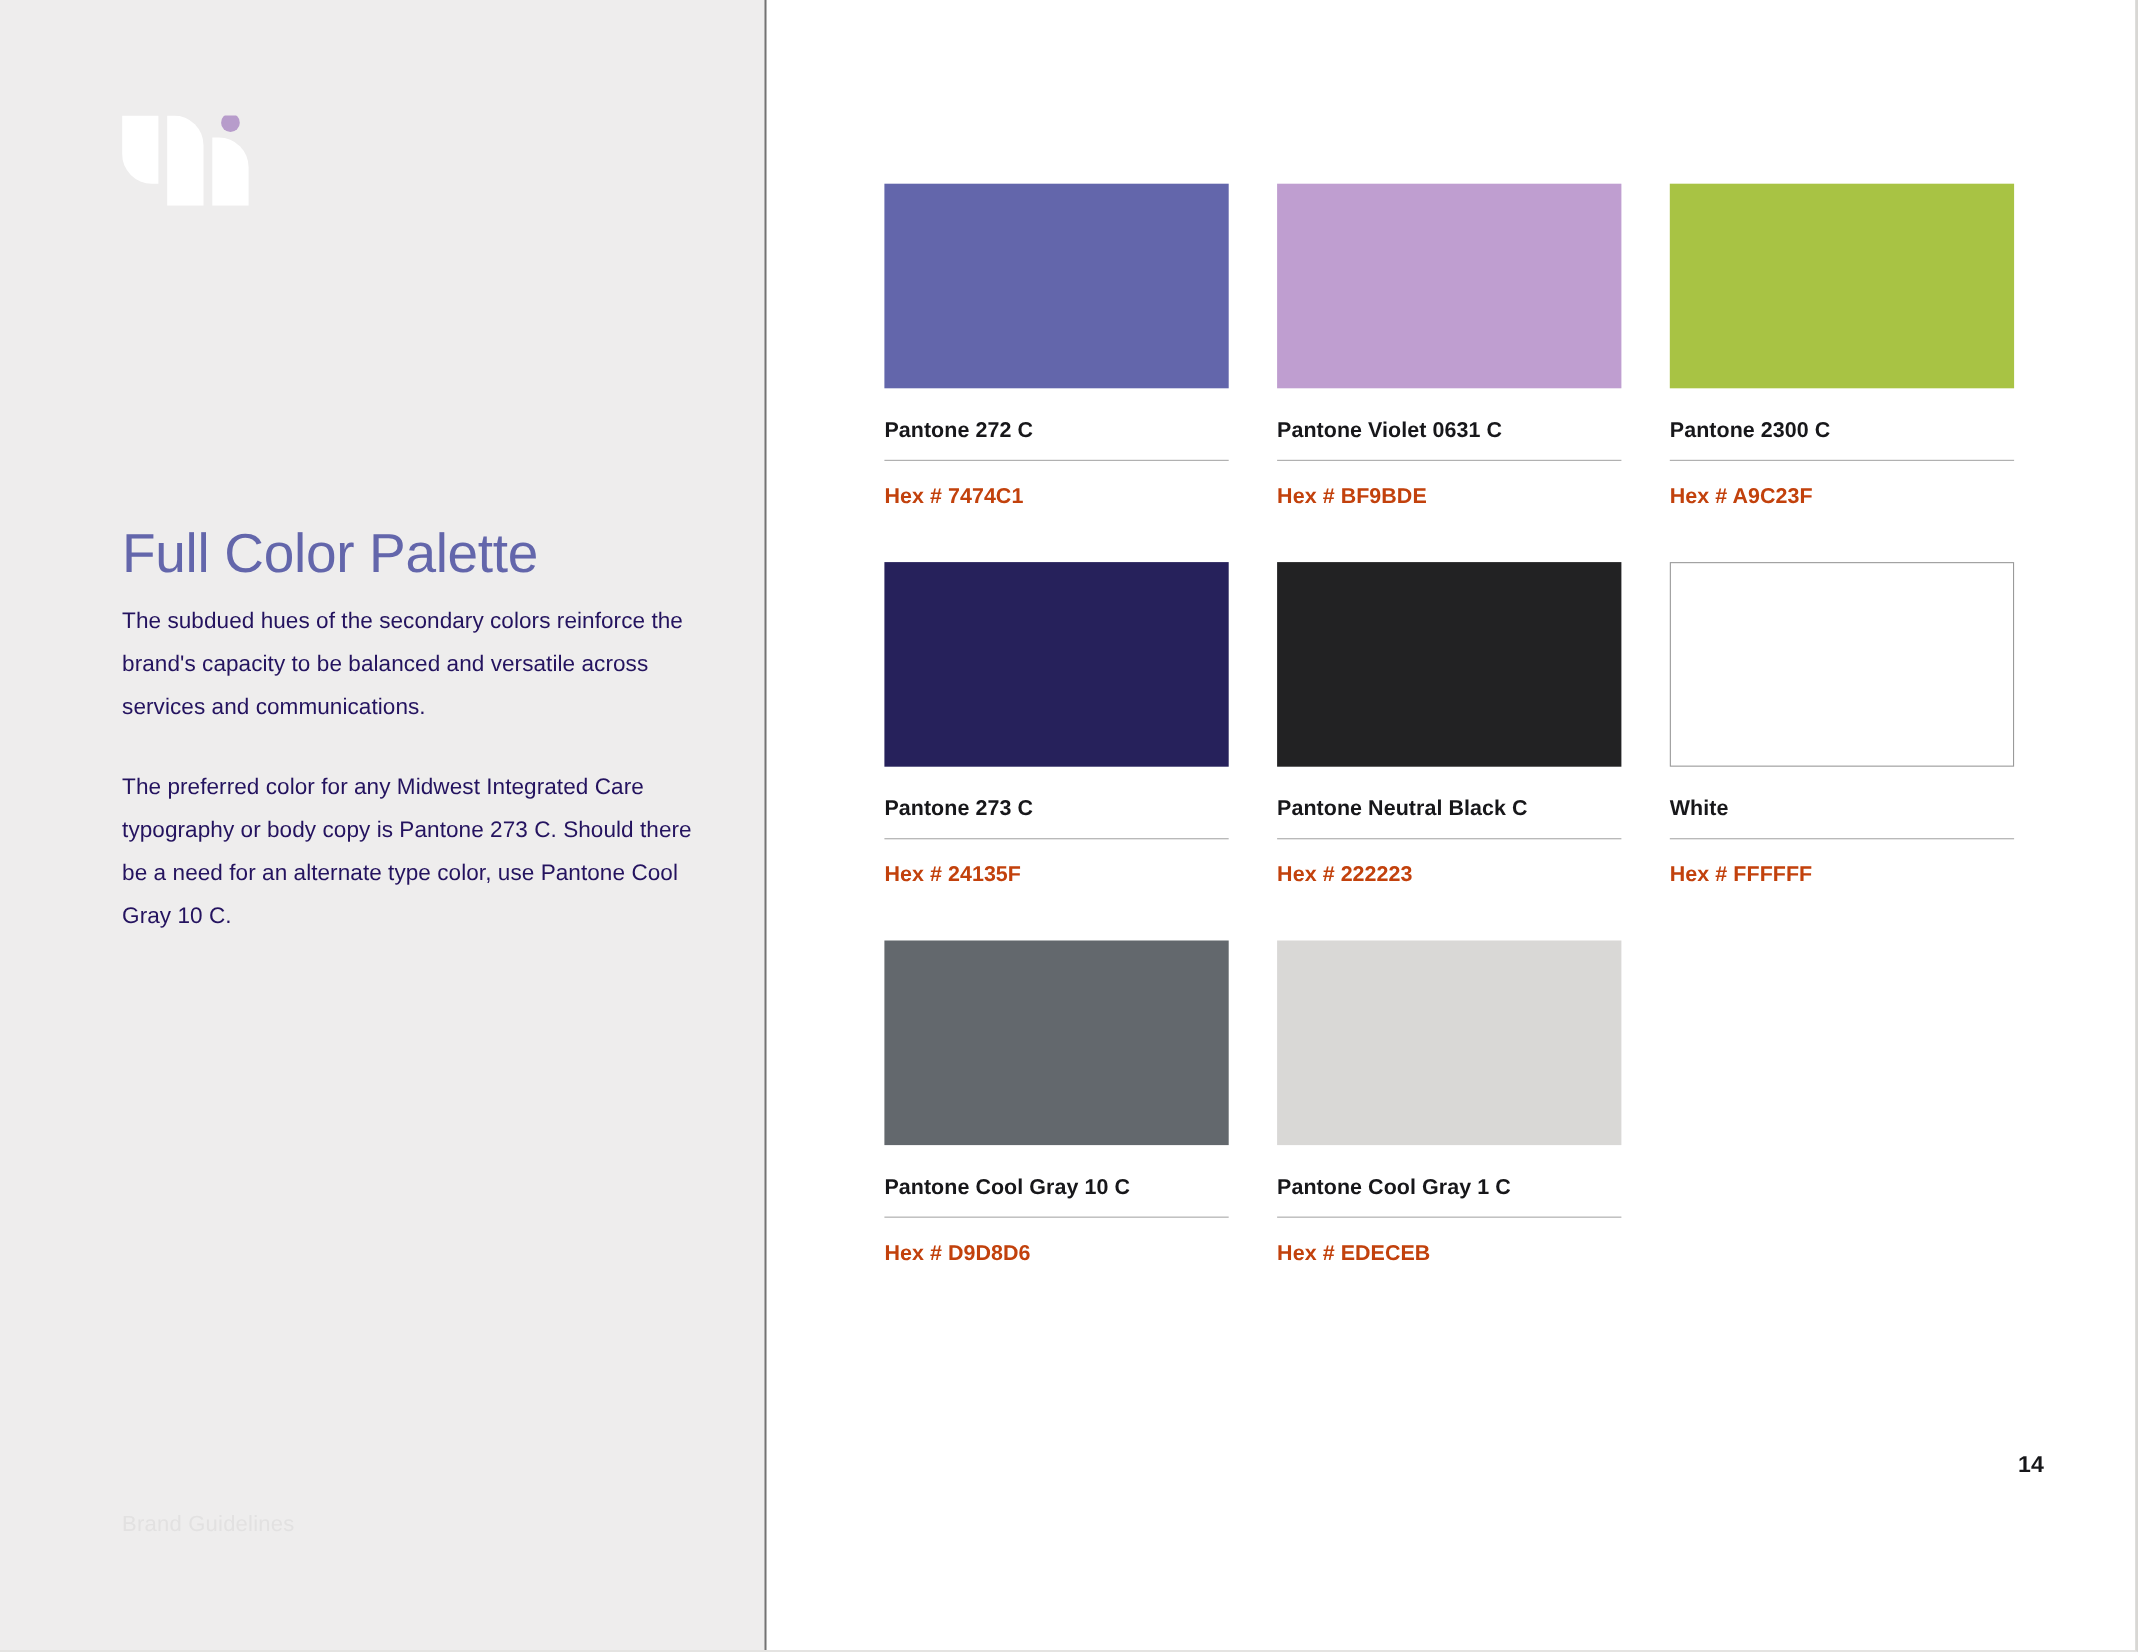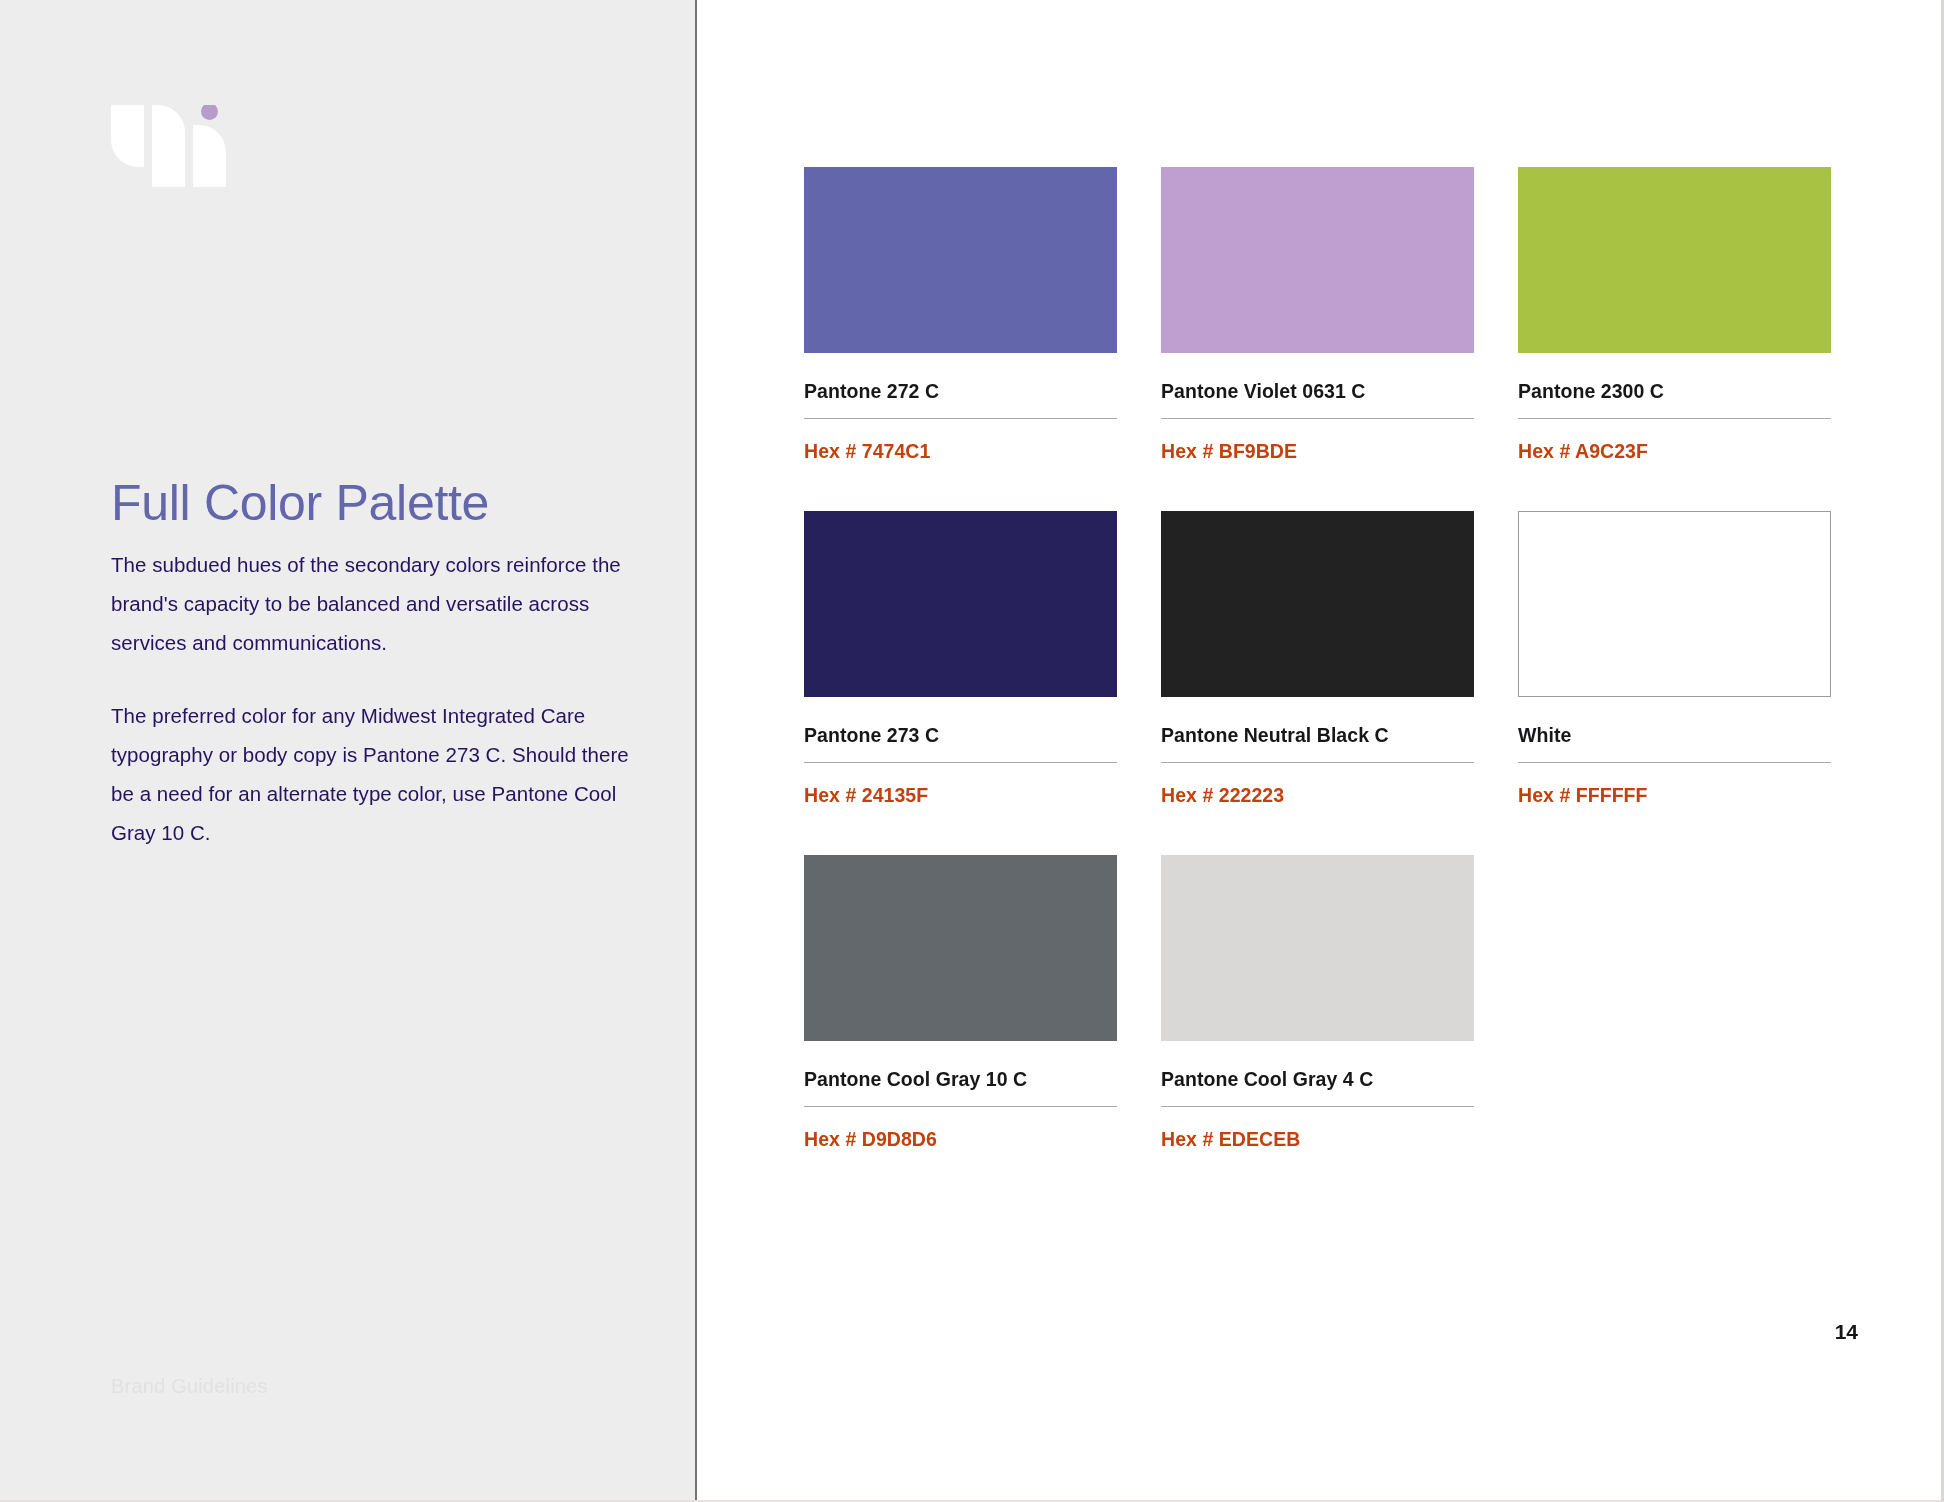--- a/index.html
+++ b/index.html
@@ -197,21 +197,21 @@
       </div>
 
       <div class="swatch-cell">
         <div class="swatch-chip" style="background-color: rgb(99, 104, 109);"></div>
         <div class="swatch-name">Pantone Cool Gray 10 C</div>
         <div class="swatch-hex">Hex # D9D8D6</div>
       </div>
 
       <div class="swatch-cell">
         <div class="swatch-chip" style="background-color: rgb(217, 216, 214);"></div>
-        <div class="swatch-name">Pantone Cool Gray 4 C</div>
+        <div class="swatch-name">Pantone Cool Gray 1 C</div>
         <div class="swatch-hex">Hex # EDECEB</div>
       </div>
 
       <div class="swatch-cell empty">
         
         
         
       </div>
 
     </div>

